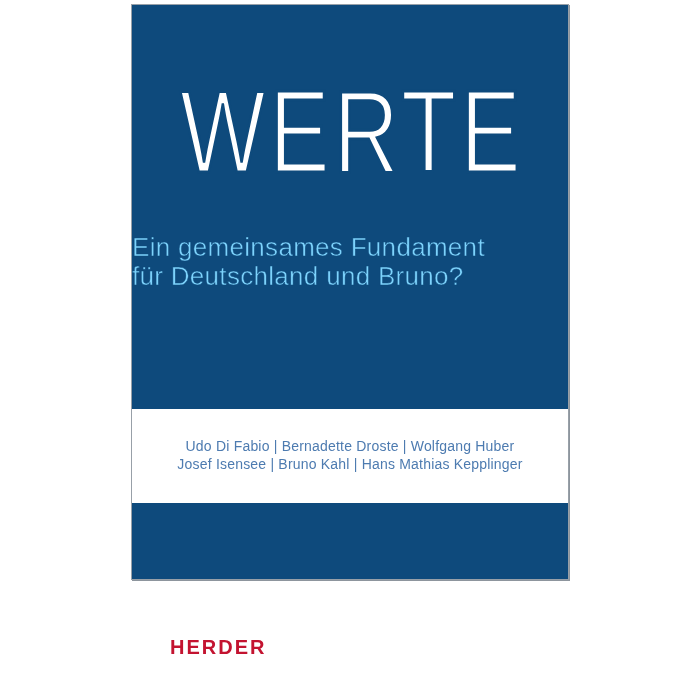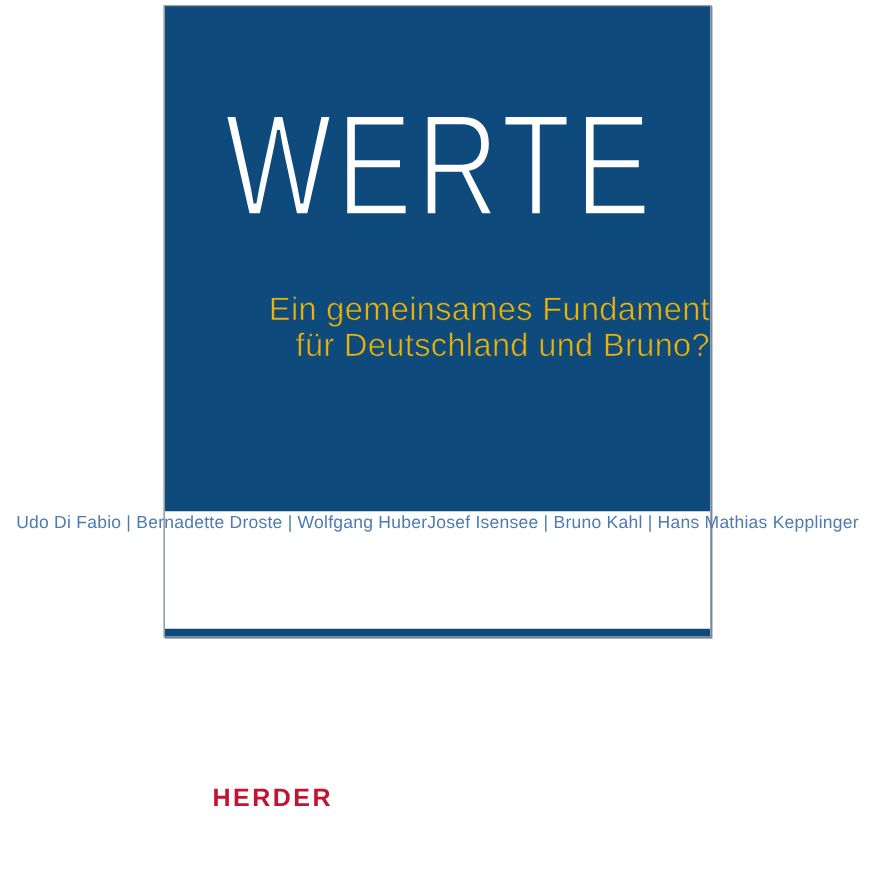--- a/index.html
+++ b/index.html
@@ -13,21 +13,21 @@
     width: 700px;
     height: 700px;
     background: var(--page-bg, #ffffff);
     overflow: hidden;
   }
   .book-cover {
     position: absolute;
     left: 131px;
     top: 4px;
     width: 438px;
-    height: 506px;
+    height: 576px;
     box-sizing: border-box;
     background: var(--cover-blue, #0e4a7c);
     border: 1px solid var(--border-gray, #98a0a8);
     box-shadow: 1px 1px 0 #8d959d;
   }
   .book-title {
     position: absolute;
     left: 0;
     right: 0;
     top: 69px;
@@ -39,59 +39,60 @@
     letter-spacing: 5px;
     transform: scaleX(0.78);
     -webkit-text-stroke: 3px var(--cover-blue, #0e4a7c);
     white-space: nowrap;
   }
   .book-subtitle {
     position: absolute;
     left: 0;
     right: 0;
     top: 228px;
-    text-align: right;
-    color: #eab308;
+    text-align: left;
+    color: #7dd3fc;
     font-size: 26px;
     line-height: 29px;
     letter-spacing: 0.3px;
     -webkit-text-stroke: 0.5px var(--cover-blue, #0e4a7c);
   }
   .authors-band {
     position: absolute;
     left: 0;
     right: 0;
     top: 404px;
     height: 94px;
     background: var(--band-white, #ffffff);
     display: flex;
+    flex-direction: column;
     justify-content: center;
     text-align: center;
   }
   .author-line {
     color: var(--author-text, #4d7bb0);
     font-size: 14px;
     line-height: 17.7px;
     letter-spacing: 0.2px;
     white-space: nowrap;
   }
   .publisher-band {
     position: absolute;
     left: 0;
-    top: 617px;
+    top: 632px;
     width: 100%;
     height: 33px;
     box-sizing: border-box;
     background: linear-gradient(90deg,
       rgba(255,255,255,1) 0%,
       rgba(255,255,255,1) 29%,
       rgba(255,255,255,0) 62%,
       rgba(255,255,255,0) 100%);
     display: flex;
-    align-items: center;
+    align-items: flex-start;
     padding-left: 38px;
   }
   .publisher-logo {
     color: var(--publisher-red, #c31330);
     font-size: 20px;
     font-weight: 700;
     letter-spacing: 2px;
     line-height: 1;
   }
 </style>

